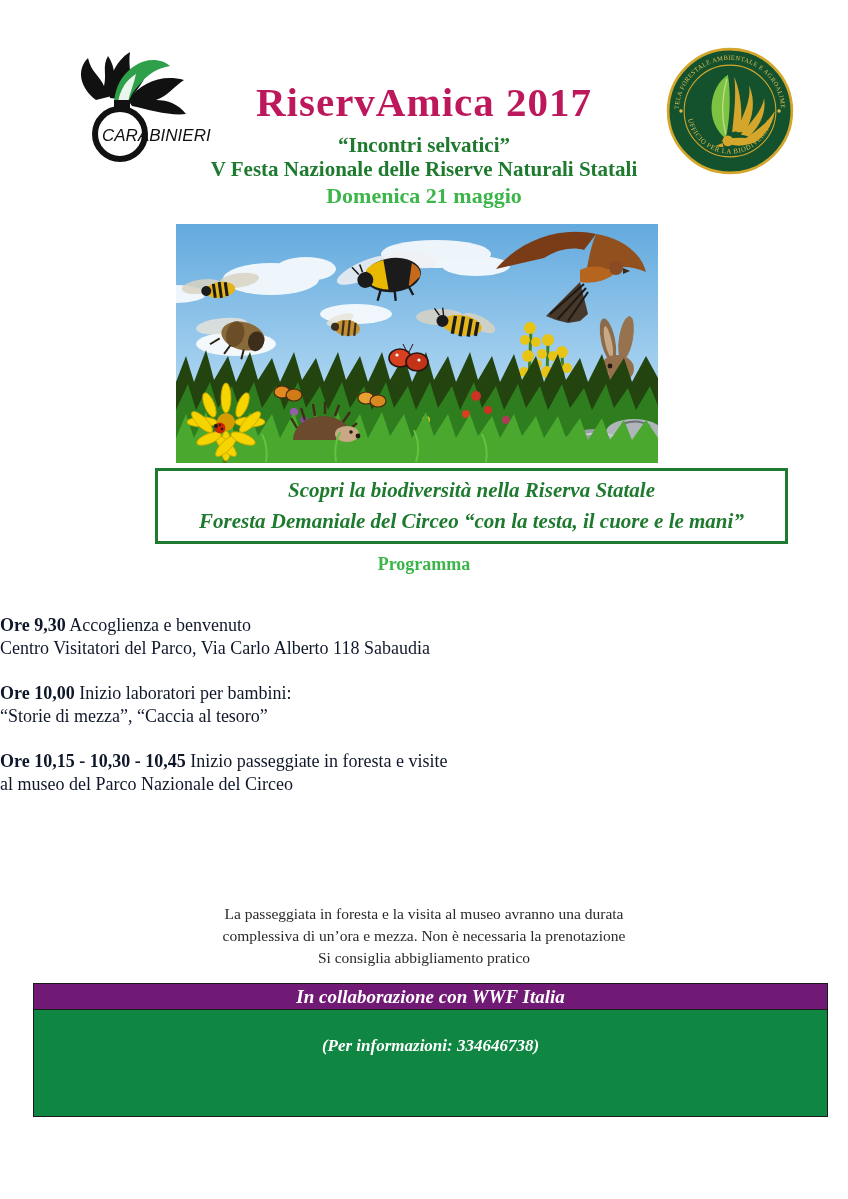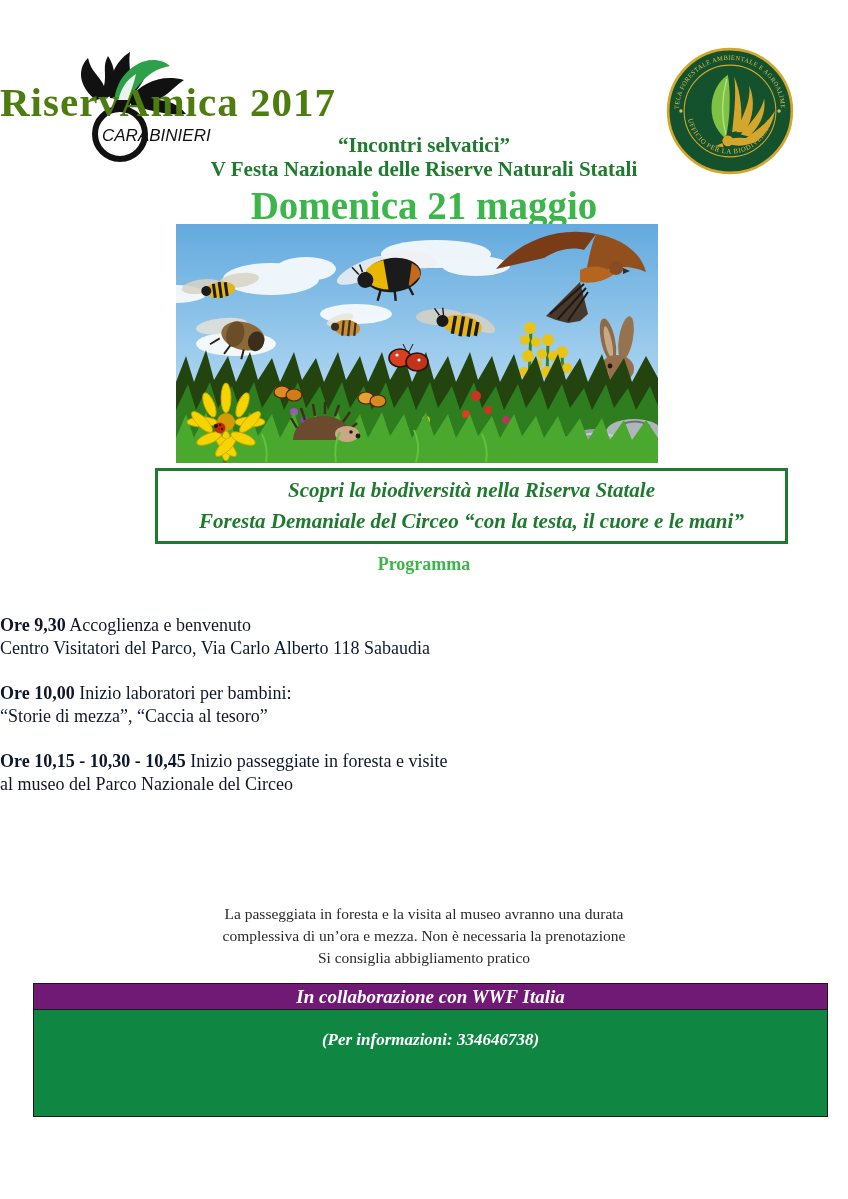--- a/index.html
+++ b/index.html
@@ -2,28 +2,28 @@
 <html><head>
 <meta charset="utf-8">
 <style>
   html,body{margin:0;padding:0;background:#ffffff;}
   body{width:848px;height:1199px;font-family:"Liberation Serif","DejaVu Serif",serif;}
   .poster{position:relative;width:848px;height:1199px;background:#fff;overflow:hidden;}
 
   
   .carab-logo{position:absolute;left:58px;top:48px;width:155px;height:120px;}
   .bio-logo{position:absolute;left:666px;top:47px;width:128px;height:128px;}
-  .title{position:absolute;left:0;top:78px;width:100%;
-         font-size:41px;font-weight:bold;color:#4d7c0f;letter-spacing:1px;}
+  .title{position:absolute;left:0;top:78px;width:100%;text-align:center;
+         font-size:41px;font-weight:bold;color:#be185d;letter-spacing:1px;}
   .subtitle1{position:absolute;left:0;top:133px;width:100%;text-align:center;
          font-size:21px;font-weight:bold;color:#1e7a2e;}
   .subtitle2{position:absolute;left:0;top:157px;width:100%;text-align:center;
          font-size:21px;font-weight:bold;color:#1e7a2e;}
   .date-line{position:absolute;left:0;top:183px;width:100%;text-align:center;
-         font-size:39px;font-weight:bold;color:#3cb54a;}
+         font-size:22px;font-weight:bold;color:#3cb54a;}
 
   
   .hero{position:absolute;left:176px;top:224px;width:482px;height:239px;overflow:hidden;}
   .hero svg{display:block;}
 
   
   .caption-box{position:absolute;left:107px;top:468px;width:627px;height:66px;
          border:3px solid #1e7a2e;text-align:center;color:#1e7a2e;
          font-style:italic;font-weight:bold;font-size:21px;line-height:31px;padding-top:4px;margin-left:48px;}
 
@@ -38,21 +38,21 @@
   
   .notes{position:absolute;left:0;top:903px;width:100%;text-align:center;
          font-size:15.5px;line-height:22px;color:#2a2a2a;}
 
   
   .wwf-bar{position:absolute;left:33px;top:983px;width:793px;height:25px;
          background:#701a75;border:1px solid #1a1a1a;text-align:center;
          color:#ffffff;font-style:italic;font-weight:600;font-size:19px;line-height:25px;}
   .info-block{position:absolute;left:33px;top:1010px;width:793px;height:106px;
          background:#0f8742;border:1px solid #1a1a1a;border-top:none;text-align:center;}
-  .info-text{margin-top:20px;color:#ffffff;font-style:italic;font-weight:bold;font-size:17px;}
+  .info-text{margin-top:26px;color:#ffffff;font-style:italic;font-weight:bold;font-size:17px;}
 </style>
 </head>
 <body>
 
 <div class="poster">
 
   <div class="carab-logo">
     <svg viewBox="0 0 155 120" width="155" height="120">
 
       <path d="M38,52 C22,40 18,22 30,10 C33,24 42,28 46,38 C49,26 44,18 50,8 C58,20 58,34 54,48 Z" fill="#111"></path>

